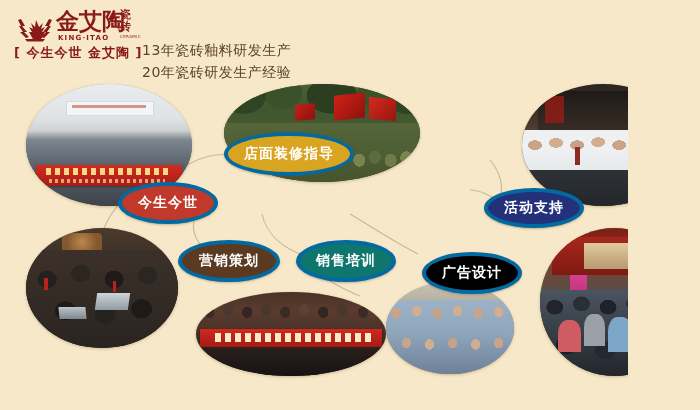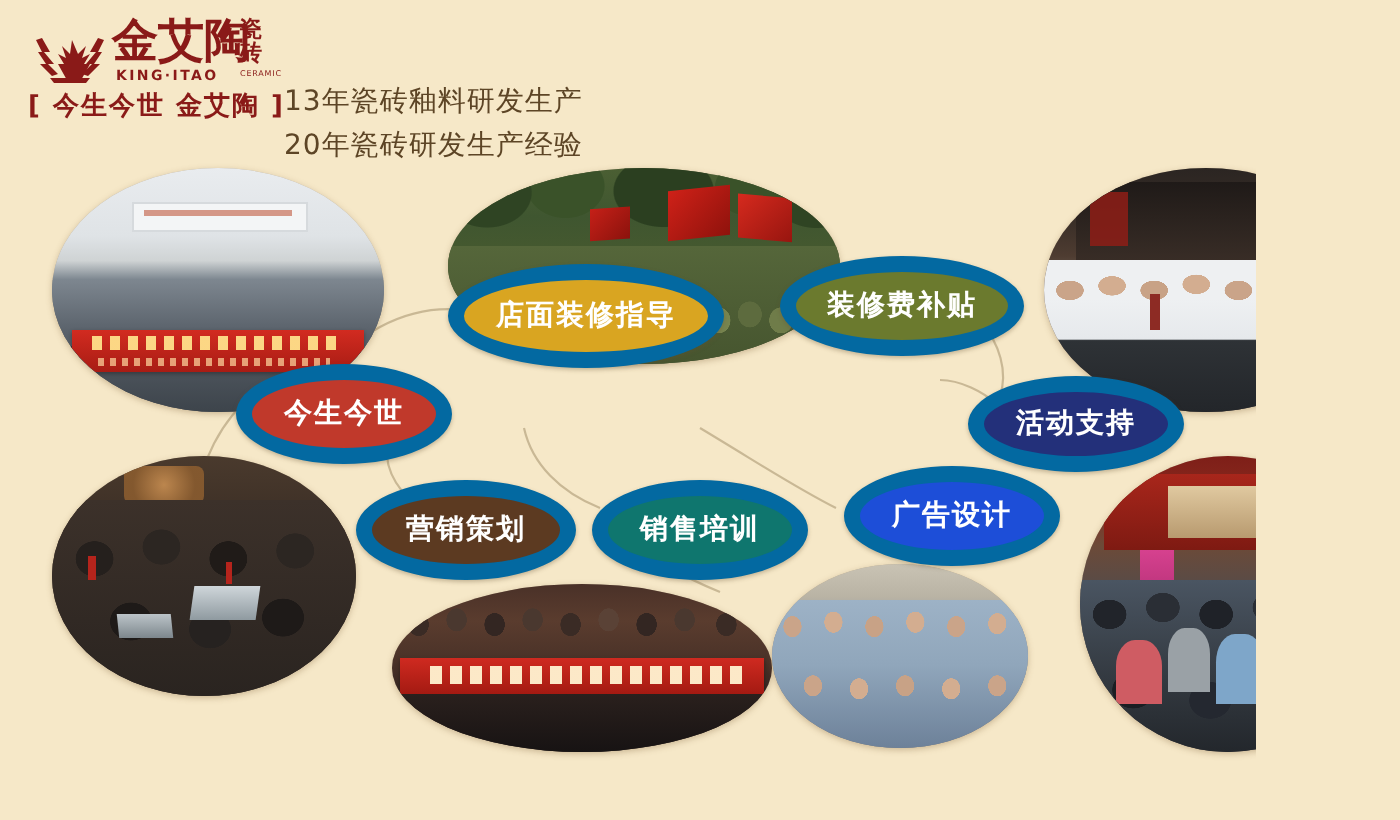--- a/index.html
+++ b/index.html
@@ -49,21 +49,21 @@
     box-shadow:0 1px 3px rgba(120,90,50,.35);
     background:#b9a98e;
   }
   .photo .inner{position:absolute;inset:0;}
 
   
   .pill{
     position:absolute;border-radius:50%/50%;
     display:flex;align-items:center;justify-content:center;
     color:#fff;font-weight:bold;white-space:nowrap;
-    border:8px solid #0369a1;
+    border:4px solid #0369a1;
     box-shadow:0 1px 2px rgba(100,80,50,.35);
     letter-spacing:1px;
   }
 
   
   #center-title{
     position:absolute;left:228px;top:188px;width:250px;height:30px;
     font-size:22px;font-weight:bold;color:#1b1b1b;
     letter-spacing:1px;display:flex;align-items:center;justify-content:center;
     text-shadow:0 1px 0 #fff;
@@ -300,37 +300,34 @@
 
     <div class="tagline" id="tagline-1">20年瓷砖研发生产经验</div>
     <div class="tagline" id="tagline-2">13年瓷砖釉料研发生产</div>
   </div>
 
 
   <div class="pill" style="left:224px;top:132px;width:122px;height:36px;font-size:14px;background:#d9a521;">
     <span>店面装修指导</span>
   </div>
 
-  <div class="pill" style="left:390px;top:128px;width:106px;height:34px;font-size:14px;background:#6b7a2e;">
-    <span>装修费补贴</span>
-  </div>
 
   <div class="pill" style="left:118px;top:182px;width:92px;height:34px;font-size:14px;background:#c0392b;">
     <span>今生今世</span>
   </div>
 
   <div class="pill" style="left:484px;top:188px;width:92px;height:32px;font-size:14px;background:#23307a;">
     <span>活动支持</span>
   </div>
 
   <div class="pill" style="left:178px;top:240px;width:94px;height:34px;font-size:14px;background:#5c3a21;">
     <span>营销策划</span>
   </div>
 
   <div class="pill" style="left:296px;top:240px;width:92px;height:34px;font-size:14px;background:#0f766e;align-items:center;">
     <span>销售培训</span>
   </div>
 
-  <div class="pill" style="left:422px;top:233px;width:92px;height:34px;font-size:14px;background:#1d4ed8;">
+  <div class="pill" style="left:422px;top:252px;width:92px;height:34px;font-size:14px;background:#000000;">
     <span>广告设计</span>
   </div>
 
 </div>
 
 </body></html>

